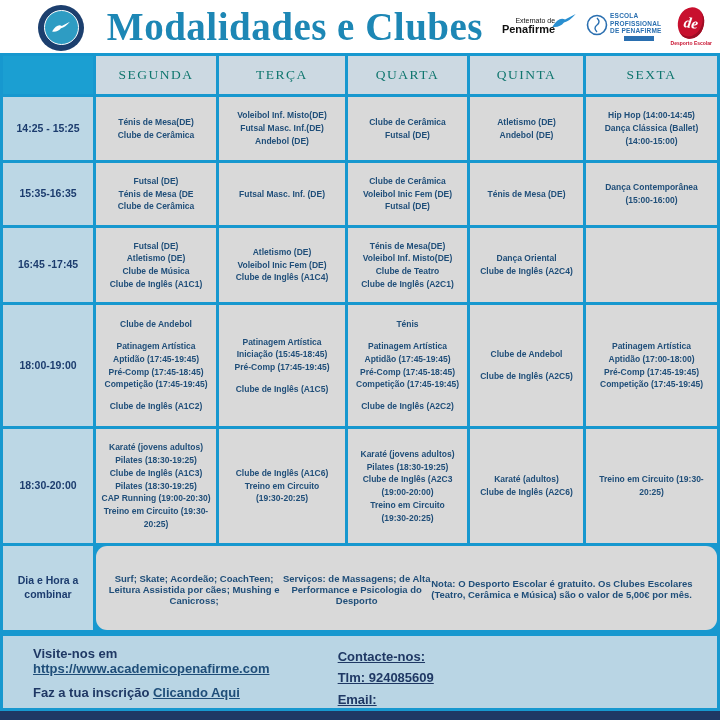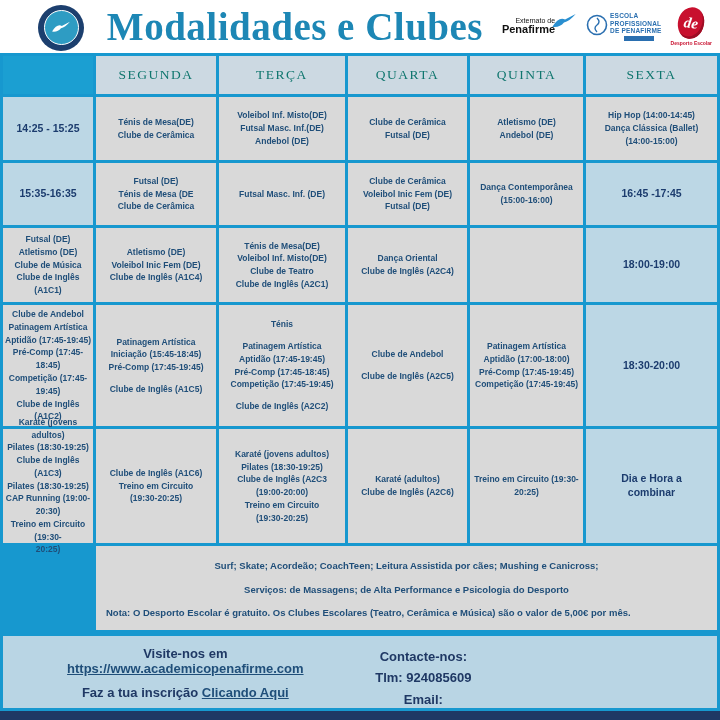--- a/index.html
+++ b/index.html
@@ -39,30 +39,30 @@
               gap:3px; }
   .cell { display:flex; flex-direction:column; align-items:center; justify-content:center;
           text-align:center; box-sizing:border-box; }
   .corner { background:#1b9fd2; }
   .dayhead { background:#ccd9e2; font-family:"Liberation Serif",serif; font-size:13.5px;
              letter-spacing:1.5px; color:#0f766e; }
   .timecell { background:#bcd7e5; color:#1c3c6e; font-weight:bold; font-size:10.5px; line-height:1.3; }
   .slot { background:#d9d9d9; color:#1f4e79; font-weight:bold; font-size:8.5px; line-height:1.5; padding:3px 2px; }
   .slot .gap { height:9px; }
   .combined { grid-column:2 / 7; background:#d9d9d9; color:#1f4e79; font-weight:bold; font-size:9.5px;
-              display:flex; flex-direction:column; justify-content:space-between; align-items:center;
-              padding:14px 10px 12px 10px; box-sizing:border-box; }
+              display:flex; flex-direction:row; justify-content:space-between; align-items:center;
+              padding:14px 10px 12px 10px; box-sizing:border-box;border-radius:11px; }
   .combined .nota { text-align:left; width:100%; }
 
   
   .footer { height:78px; box-sizing:border-box; background:#b9d5e4; border:3px solid #1798cf;
             display:flex; justify-content:space-between; padding:10px 18px 8px 30px;
-            color:#1f3864; font-weight:bold; font-size:13px;text-align:center; }
+            color:#1f3864; font-weight:bold; font-size:13px; }
   .footer .left { display:flex; flex-direction:column; justify-content:space-between; }
-  .footer .right { display:flex; flex-direction:column; justify-content:flex-start; line-height:1.65; margin-right:190px; }
+  .footer .right { display:flex; flex-direction:column; justify-content:flex-start; line-height:1.65; margin-right:190px;text-decoration:underline; }
   .footer a { color:#1f4e79; text-decoration:underline; }
   .bottombar { height:9px; background:#1f3864; }
 </style>
 </head>
 <body>
 
 <div class="page">
 
   <div class="masthead">
     <div class="cap-logo">
@@ -142,20 +142,23 @@
       </div>
       <div class="cell slot">
         <div>Futsal Masc. Inf. (DE)</div>
       </div>
       <div class="cell slot">
         <div>Clube de Cerâmica</div>
         <div>Voleibol Inic Fem (DE)</div>
         <div>Futsal (DE)</div>
       </div>
       <div class="cell slot">
+        <div>Ténis de Mesa (DE)</div>
+      </div>
+      <div class="cell slot">
         <div>Dança Contemporânea</div>
         <div>(15:00-16:00)</div>
       </div>
       <div class="cell timecell">16:45 -17:45</div>
       <div class="cell slot">
         <div>Futsal (DE)</div>
         <div>Atletismo (DE)</div>
         <div>Clube de Música</div>
         <div>Clube de Inglês (A1C1)</div>
       </div>

